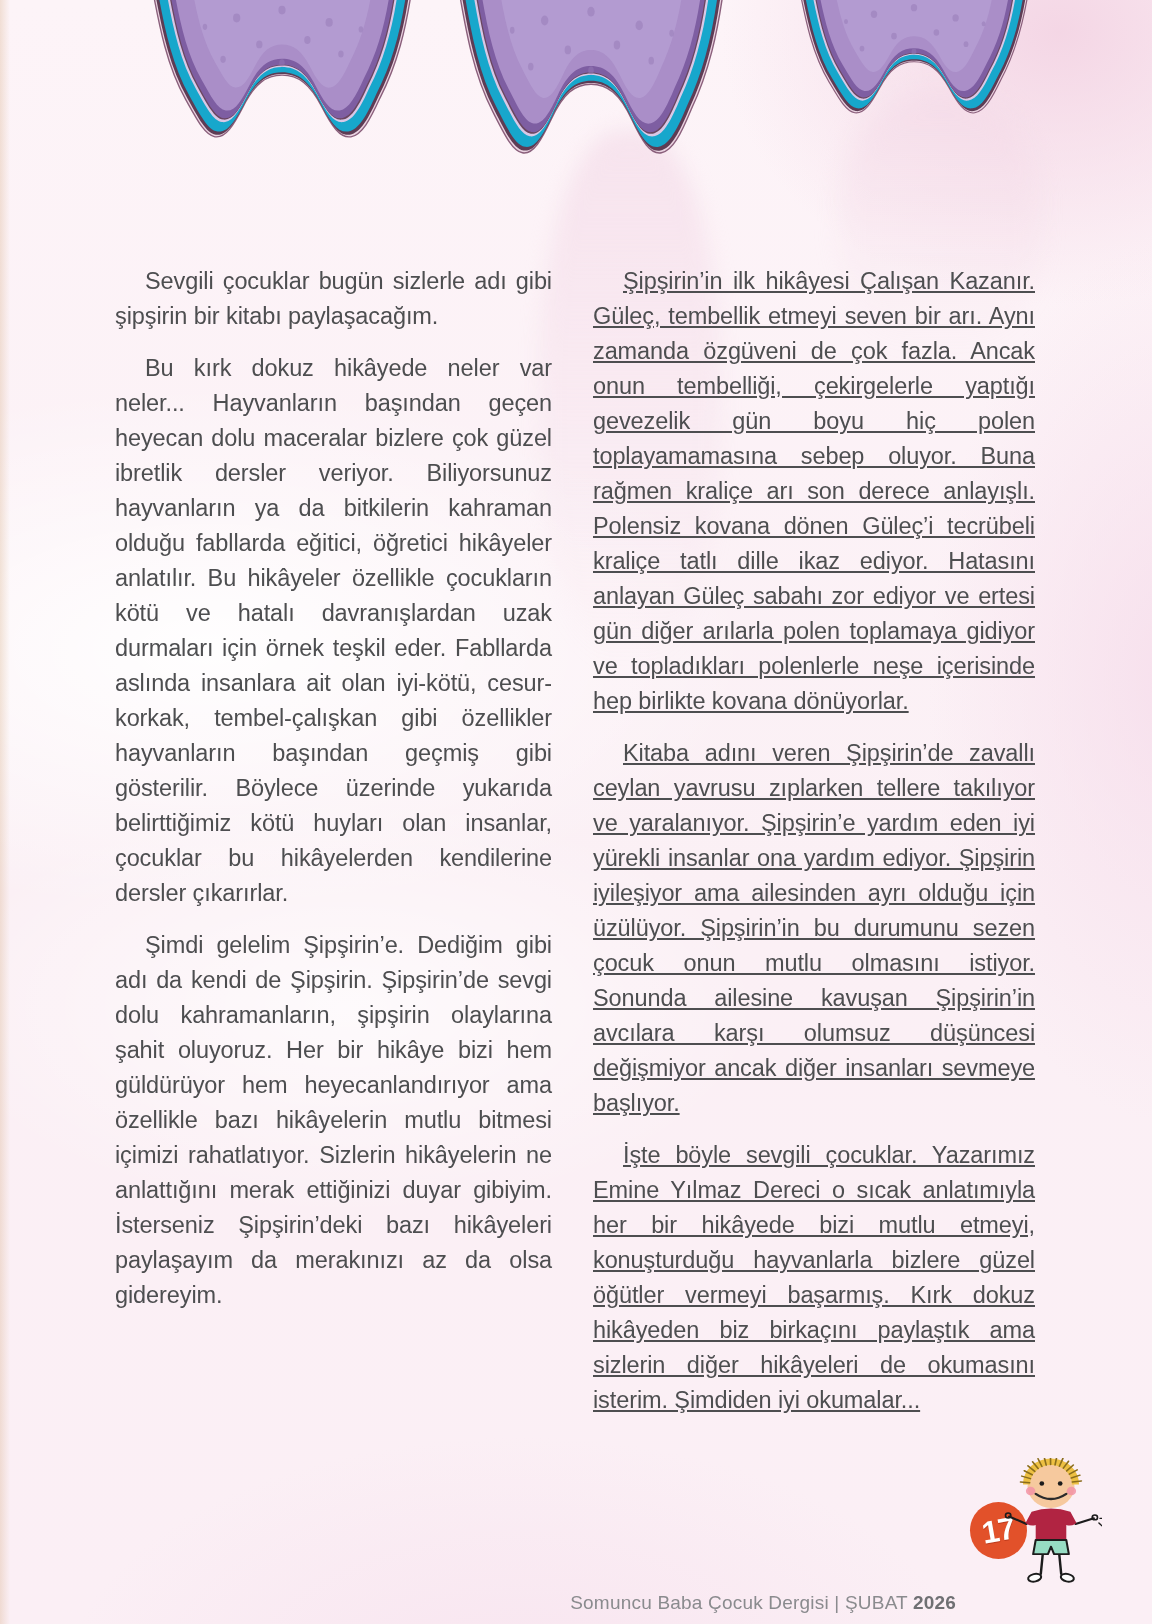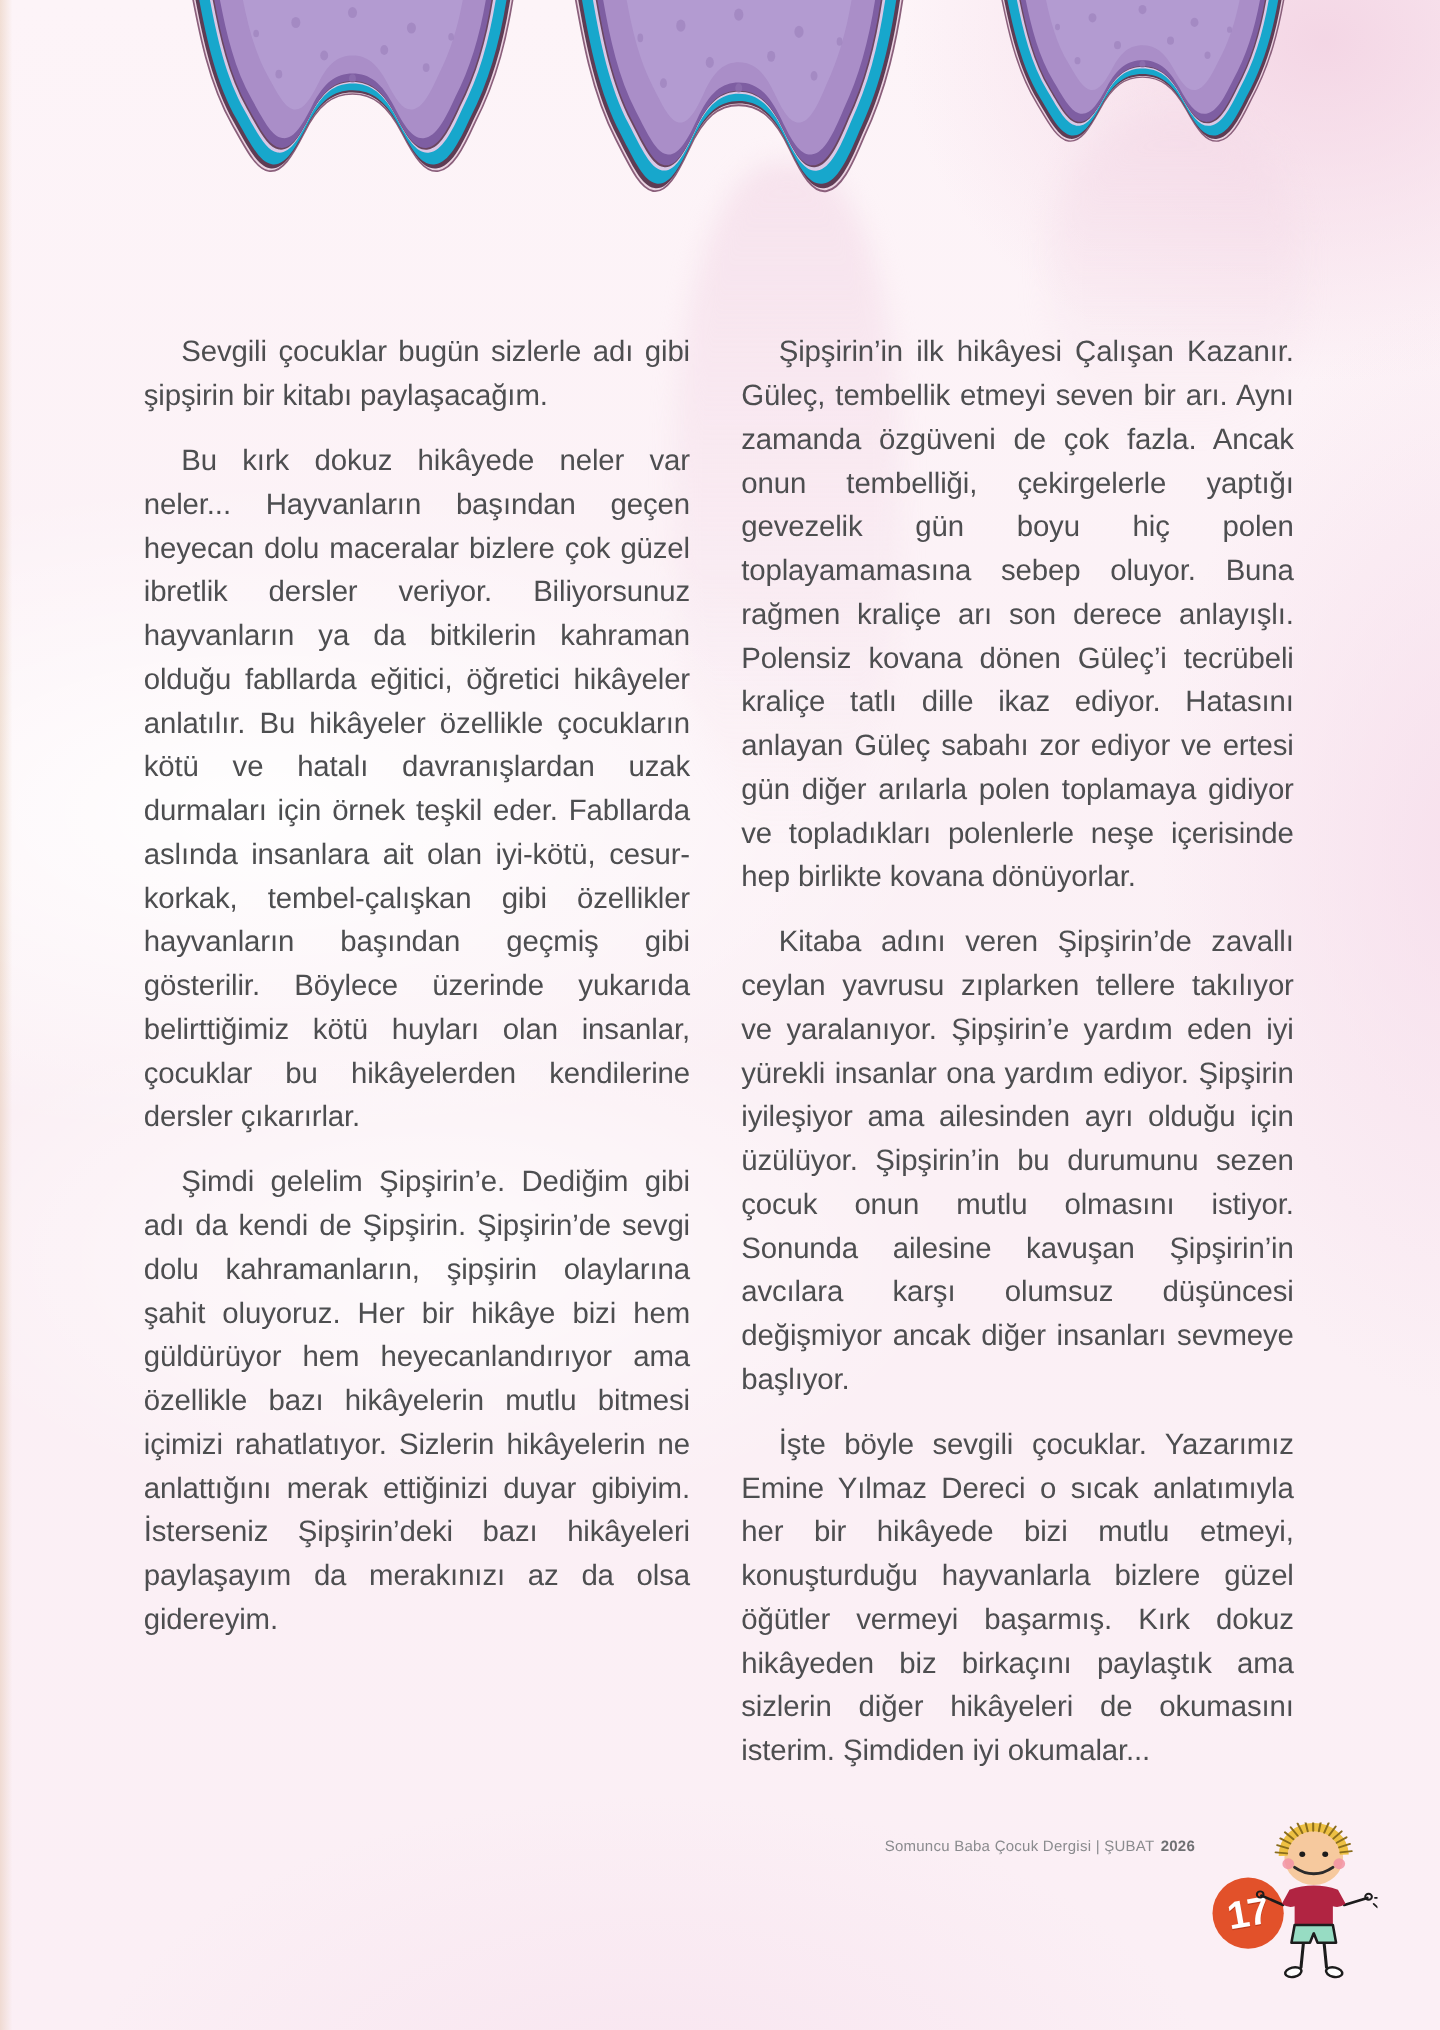--- a/index.html
+++ b/index.html
@@ -37,26 +37,26 @@
   .star-3{left:794px;top:-4px;width:240px;height:146px;}
 
   .col{
     position:absolute;top:264px;
     text-align:justify;
     font-size:23.5px;line-height:35px;
     color:#4d4e50;
     letter-spacing:-0.1px;
   }
   .col-left{left:115px;width:437px;}
-  .col-right{left:593px;width:442px;}
+  .col-right{left:593px;width:442px;text-decoration:underline;}
   .para{margin:0 0 17px 0;text-indent:30px;}
 
   .footer-text{
-    position:absolute;top:1470px;right:196px;
-    font-size:12px;color:#8a8b8e;letter-spacing:.2px;white-space:nowrap;
+    position:absolute;top:1592px;right:196px;
+    font-size:19px;color:#8a8b8e;letter-spacing:.2px;white-space:nowrap;
   }
   .footer-text .year{font-weight:bold;color:#6f7073;margin-left:5px;}
 
   .page-circle{
     position:absolute;left:970px;top:1502px;width:57px;height:57px;
     border-radius:50%;background:#e2512a;
     display:flex;align-items:center;justify-content:center;
   }
   .pageno{
     color:#ffffff;font-weight:bold;font-size:31px;letter-spacing:-1px;

